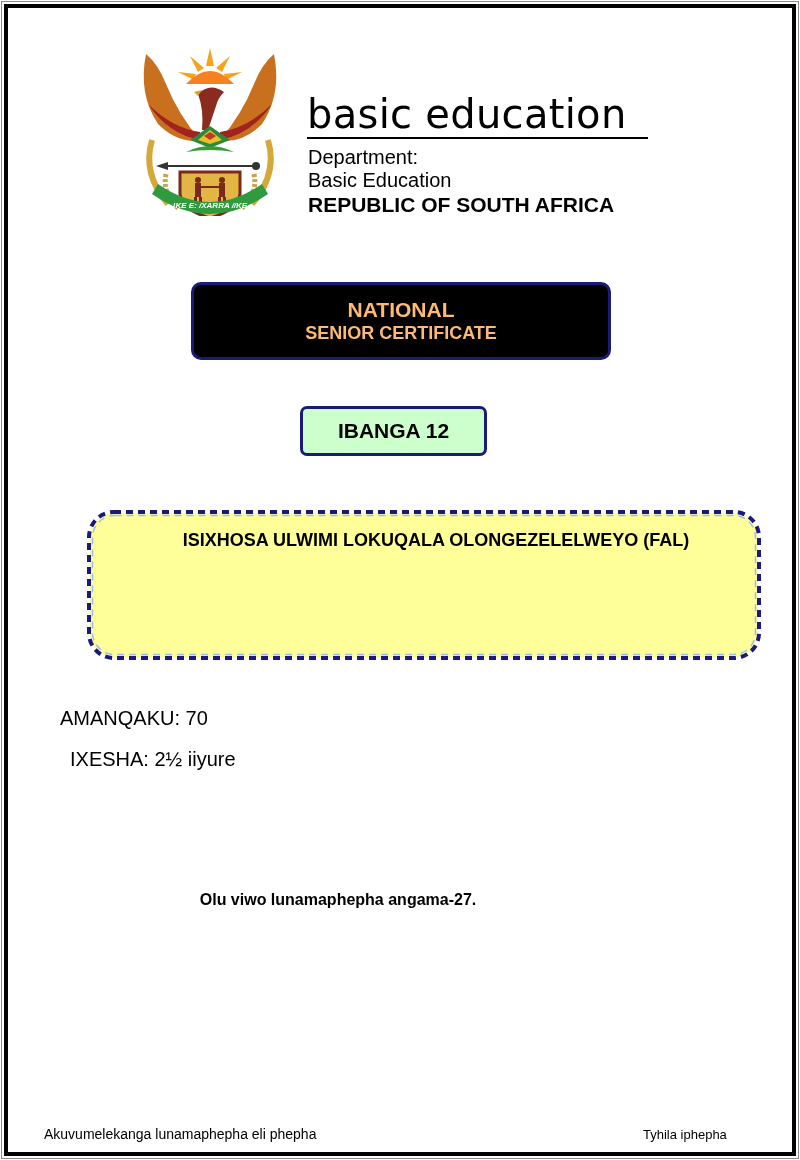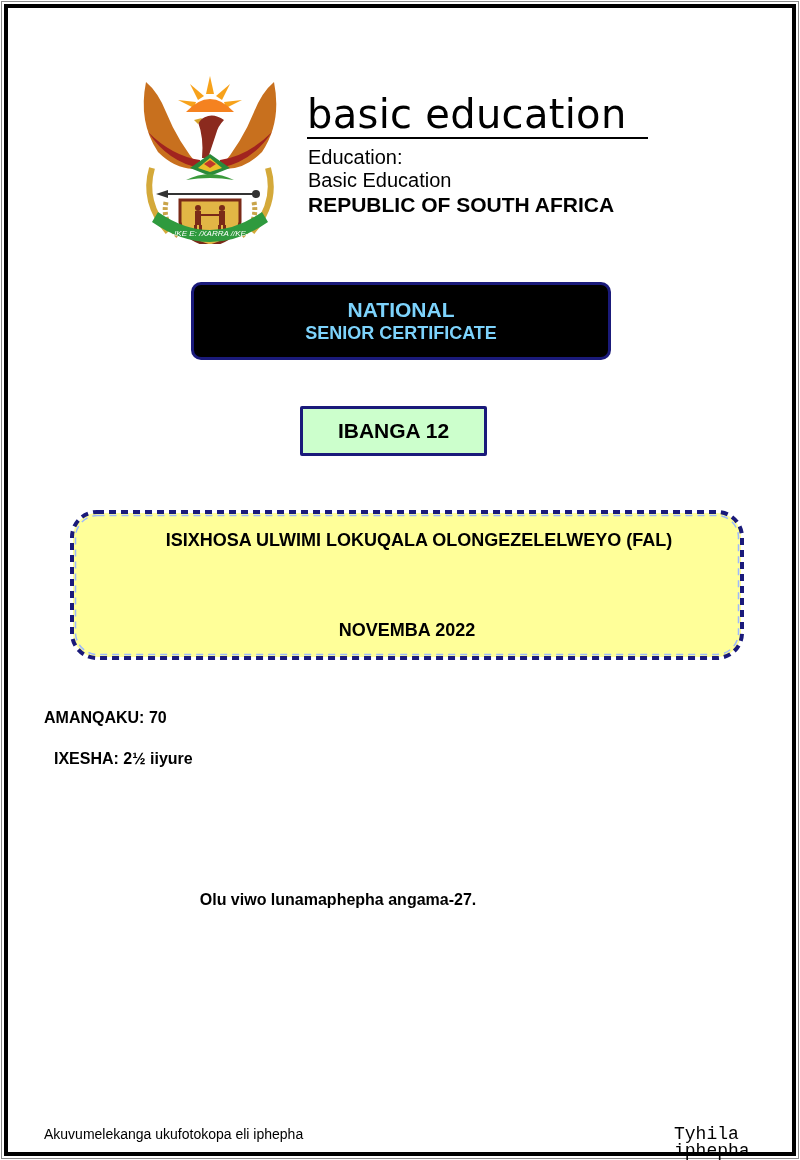--- a/index.html
+++ b/index.html
@@ -1,47 +1,47 @@
 <!DOCTYPE html>
 <html><head>
 <meta charset="utf-8">
 <style>
   html, body { margin: 0; padding: 0; background: #ffffff; }
   body { width: 800px; height: 1160px; position: relative; overflow: hidden; font-family: "Liberation Sans", sans-serif; color: #000; }
   .frame-outer { position: absolute; left: 1px; top: 1px; width: 796px; height: 1156px; border: 1px solid #8a8a8a; }
   .frame { position: absolute; left: 4px; top: 4px; width: 784px; height: 1144px; border: 4px solid #000; }
 
-  .logo { position: absolute; left: 138px; top: 72px; width: 144px; height: 172px; }
+  .logo { position: absolute; left: 138px; top: 44px; width: 144px; height: 172px; font-weight: bold; }
   .brand-title { position: absolute; left: 307px; top: 90px; font-family: "DejaVu Sans", sans-serif; font-size: 40px; line-height: 48px; letter-spacing: 0.3px; }
   .brand-rule { position: absolute; left: 307px; top: 137px; width: 341px; height: 2px; background: #000; }
   .brand-dept { position: absolute; left: 308px; top: 146px; font-size: 20px; line-height: 23px; }
   .brand-dept2 { position: absolute; left: 308px; top: 169px; font-size: 20px; line-height: 23px; }
   .brand-country { position: absolute; left: 308px; top: 192px; font-size: 21px; line-height: 25px; font-weight: bold; }
 
-  .nsc-box { position: absolute; left: 191px; top: 282px; width: 414px; height: 72px; background: #000; border: 3px solid #1a1a7a; border-radius: 10px; color: #7dd3fc; text-align: center; font-weight: bold; }
+  .nsc-box { position: absolute; left: 191px; top: 282px; width: 414px; height: 72px; background: #000; border: 3px solid #1a1a7a; border-radius: 10px; color: #fdba74; text-align: center; font-weight: bold; }
   .nsc-line1 { display: block; font-size: 21px; line-height: 24px; margin-top: 13px; }
   .nsc-line2 { display: block; font-size: 18px; line-height: 22px; }
 
-  .grade-box { position: absolute; left: 300px; top: 406px; width: 181px; height: 44px; background: #ccffcc; border: 3px solid #1a1a7a; border-radius: 2px; text-align: center; font-weight: bold; font-size: 21px; line-height: 44px; }
+  .grade-box { position: absolute; left: 300px; top: 406px; width: 181px; height: 44px; background: #ccffcc; border: 3px solid #1a1a7a; border-radius: 7px; text-align: center; font-weight: bold; font-size: 21px; line-height: 44px; }
 
-  .subject-box { position: absolute; left: 69px; top: 509px; width: 676px; height: 152px; }
+  .subject-box { position: absolute; left: 86px; top: 509px; width: 676px; height: 152px; }
   .subject-box svg { position: absolute; left: 0; top: 0; }
   .subject-line { position: absolute; left: 0; width: 676px; text-align: center; font-weight: bold; font-size: 18px; line-height: 22px; }
   .subject-line.l1 { top: 20px; left: 12px; }
   .subject-line.l2 { top: 62px; }
   .subject-line.l3 { top: 110px; }
 
-  .meta { position: absolute; left: 44px; font-weight: bold; font-size: 16px; line-height: 20px; }
+  .meta { position: absolute; left: 60px; font-weight: normal; font-size: 20px; line-height: 20px; }
   .meta.marks { top: 708px; }
   .meta.time { top: 749px; margin-left: 10px; }
 
   .pages-note { position: absolute; left: 0; width: 676px; top: 890px; text-align: center; font-weight: bold; font-size: 16px; line-height: 20px; }
 
   .footer-left { position: absolute; left: 44px; top: 1126px; font-size: 14px; line-height: 17px; }
-  .footer-right { position: absolute; left: 674px; top: 1126px; font-size: 18px; line-height: 17px; font-family: Liberation Mono, monospace; }
+  .footer-right { position: absolute; left: 643px; top: 1126px; font-size: 13px; line-height: 17px; }
 </style>
 </head>
 <body>
 
 <div class="frame-outer"></div>
 <div class="frame"></div>
 
 <div class="logo">
   <svg width="144" height="172" viewBox="0 0 144 172">
 
@@ -91,42 +91,41 @@
       <rect x="63" y="142" width="18" height="2"></rect>
     </g>
 
     <path d="M14,150 Q72,190 130,150 L124,140 Q72,176 20,140 Z" fill="#2f9a3e"></path>
     <text x="72" y="164" font-family="Liberation Sans, sans-serif" font-size="8" fill="#fff" text-anchor="middle" font-style="italic">!KE E: /XARRA //KE</text>
   </svg>
 </div>
 
 <div class="brand-title">basic education</div>
 <div class="brand-rule"></div>
-<div class="brand-dept">Education:</div>
+<div class="brand-dept">Department:</div>
 <div class="brand-dept2">Basic Education</div>
 <div class="brand-country">REPUBLIC OF SOUTH AFRICA</div>
 
 <div class="nsc-box">
   <span class="nsc-line1">NATIONAL</span>
   <span class="nsc-line2">SENIOR CERTIFICATE</span>
 </div>
 
 <div class="grade-box">
   <span>IBANGA 12</span>
 </div>
 
 <div class="subject-box">
   <svg width="676" height="152" viewBox="0 0 676 152">
     <rect x="4" y="4" width="668" height="144" rx="24" ry="24" fill="#ffff99"></rect>
     <rect x="3" y="3" width="670" height="146" rx="25" ry="25" fill="none" stroke="#1a1a7a" stroke-width="4" stroke-dasharray="7 5"></rect>
     <rect x="6.5" y="6.5" width="663" height="139" rx="22" ry="22" fill="none" stroke="#9db9ff" stroke-width="1.5" stroke-dasharray="7 5"></rect>
   </svg>
   <div class="subject-line l1">ISIXHOSA ULWIMI LOKUQALA OLONGEZELELWEYO (FAL)</div>
-  <div class="subject-line l3">NOVEMBA 2022</div>
 </div>
 
 <div class="meta marks">AMANQAKU: 70</div>
 <div class="meta time">IXESHA: 2½ iiyure</div>
 
 <div class="pages-note">Olu viwo lunamaphepha angama-27.</div>
 
-<div class="footer-left">Akuvumelekanga ukufotokopa eli iphepha</div>
+<div class="footer-left">Akuvumelekanga lunamaphepha eli phepha</div>
 <div class="footer-right">Tyhila iphepha</div>
 
 </body></html>

